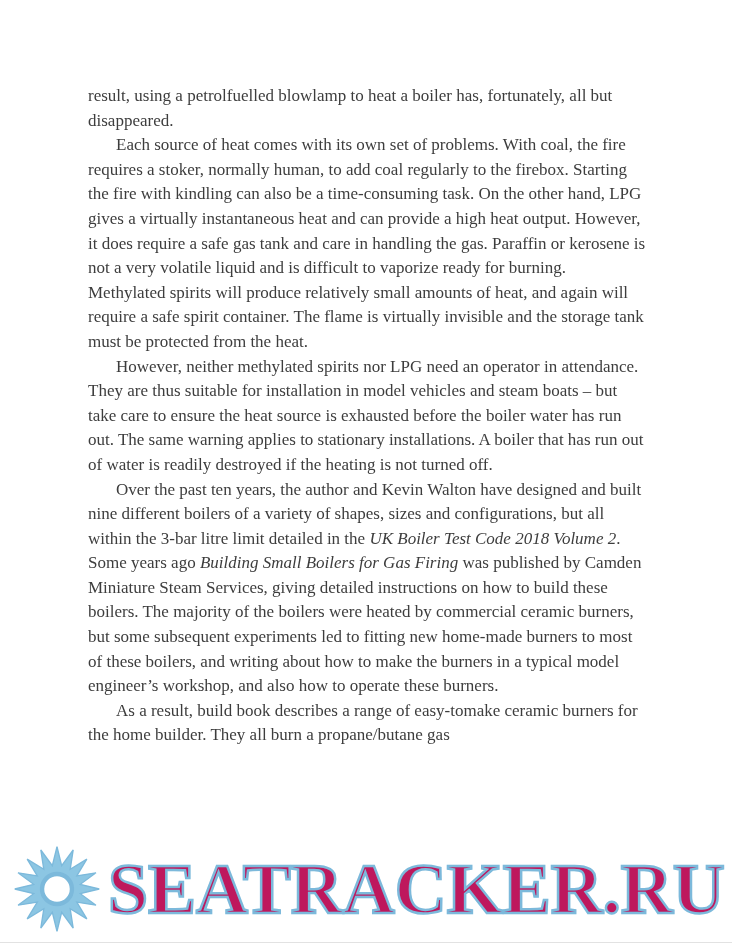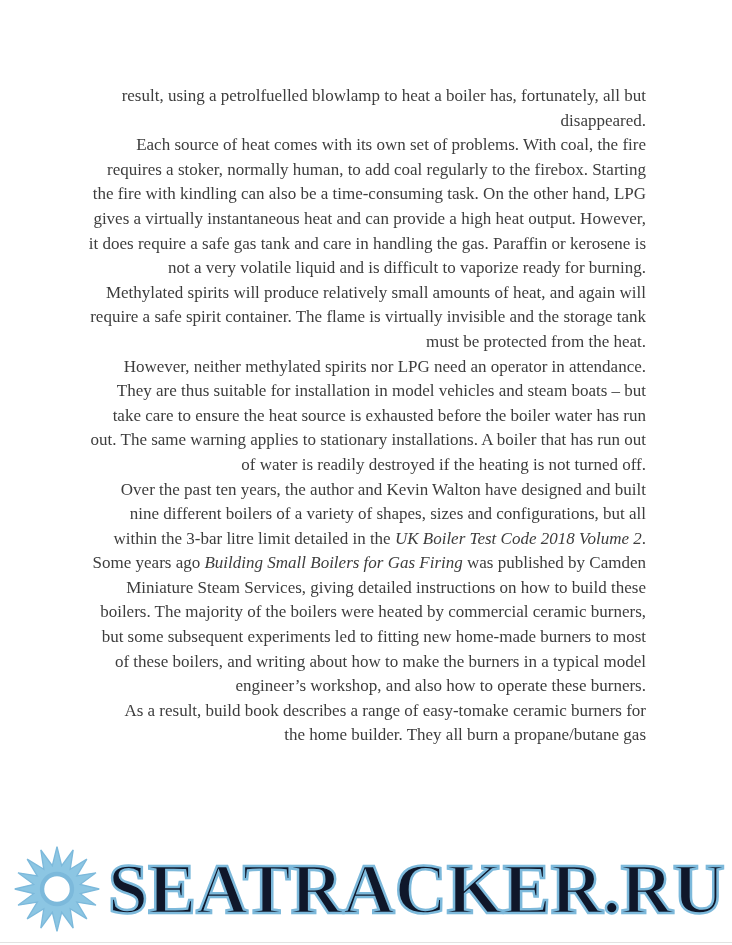--- a/index.html
+++ b/index.html
@@ -15,21 +15,21 @@
     font-family: "Liberation Serif", serif;
   }
   .text-block {
     position: absolute;
     top: 84px;
     left: 88px;
     width: 558px;
     color: #3d3d3d;
     font-size: 17px;
     line-height: 24.6px;
-    text-align: right;
+    text-align: left;
   }
   p.para {
     margin: 0;
     padding: 0;
   }
   p.para.indent {
     text-indent: 28px;
   }
   em {
     font-style: italic;
@@ -54,21 +54,21 @@
   }
   .wm-text {
     position: absolute;
     left: 108px;
     bottom: 6px;
     font-family: "Liberation Serif", serif;
     font-weight: bold;
     font-size: 72px;
     line-height: 80px;
     letter-spacing: 0px;
-    color: #0f172a;
+    color: #be185d;
     -webkit-text-stroke: 2.5px #7cb9db;
     white-space: nowrap;
   }
   .page-edge {
     position: absolute;
     bottom: 2px;
     left: 0;
     width: 100%;
     height: 1px;
     background: #e2e2e2;

